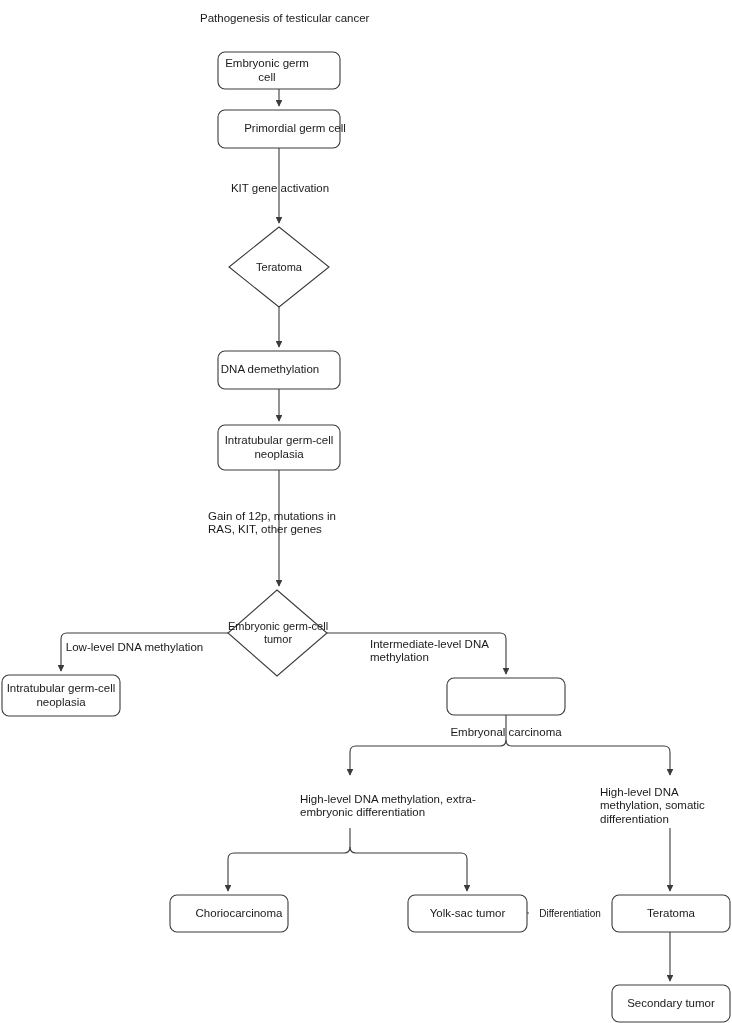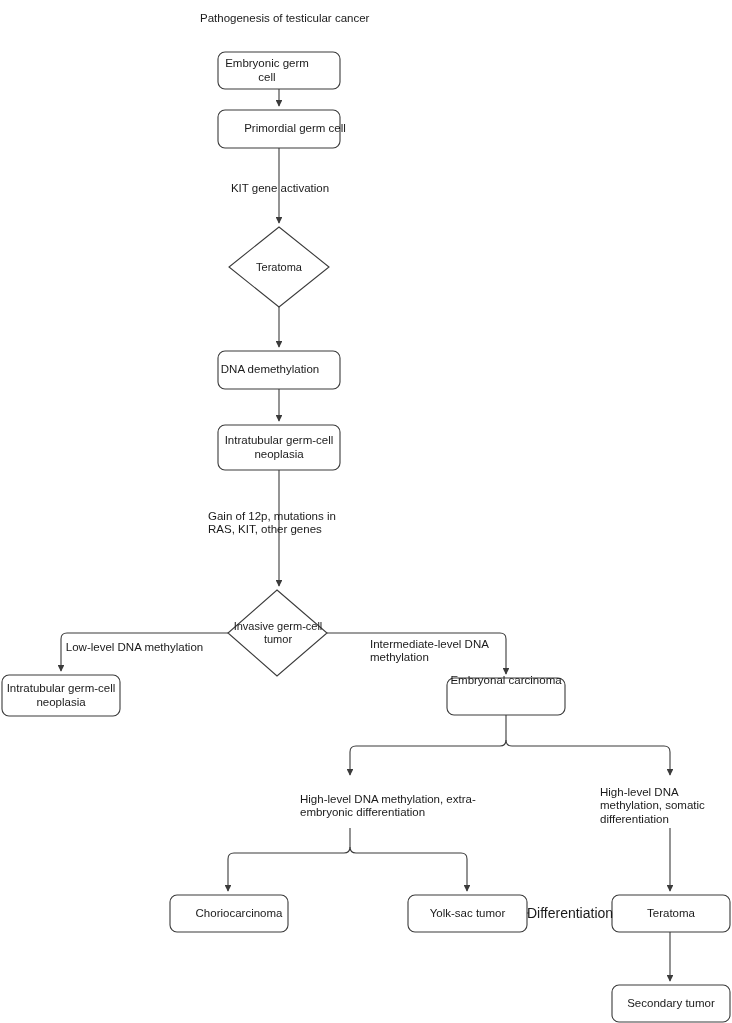--- a/index.html
+++ b/index.html
@@ -85,25 +85,25 @@
   <div class="node-label" style="left:218px;top:52px;width:98px;height:37px;">Embryonic germ cell</div>
 
   <div class="node-label" style="left:216px;top:110px;width:116px;height:38px;margin-left:21px;">Primordial germ cell</div>
 
   <div class="node-label diamond-label" style="left:229px;top:227px;width:100px;height:80px;">Teratoma</div>
 
   <div class="node-label" style="left:218px;top:351px;width:104px;height:38px;">DNA demethylation</div>
 
   <div class="node-label" style="left:219px;top:425px;width:120px;height:45px;">Intratubular germ-cell neoplasia</div>
 
-  <div class="node-label diamond-label" style="left:222px;top:591px;width:112px;height:84px;">Invasive germ-cell tumor</div>
+  <div class="node-label diamond-label" style="left:222px;top:591px;width:112px;height:84px;">Embryonic germ-cell tumor</div>
 
   <div class="node-label" style="left:3px;top:675px;width:116px;height:41px;">Intratubular germ-cell neoplasia</div>
 
-  <div class="node-label" style="left:447px;top:662px;width:118px;height:37px;">Embryonal carcinoma</div>
+  <div class="node-label" style="left:447px;top:714px;width:118px;height:37px;">Embryonal carcinoma</div>
 
   <div class="node-label" style="left:170px;top:895px;width:138px;height:37px;">Choriocarcinoma</div>
 
   <div class="node-label" style="left:408px;top:895px;width:119px;height:37px;border-radius:15px;">Yolk-sac tumor</div>
 
   <div class="node-label" style="left:612px;top:895px;width:118px;height:37px;">Teratoma</div>
 
   <div class="node-label" style="left:612px;top:985px;width:118px;height:37px;">Secondary tumor</div>
 
   <div class="edge-label" style="left:205px;top:181px;width:150px;height:16px;">KIT gene activation</div>
@@ -111,15 +111,15 @@
   <div class="edge-label" style="left:208px;top:501px;width:143px;height:44px;">Gain of 12p, mutations in RAS, KIT, other genes</div>
 
   <div class="edge-label" style="left:62px;top:633px;width:145px;height:30px;">Low-level DNA methylation</div>
 
   <div class="edge-label" style="left:370px;top:636px;width:155px;height:30px;">Intermediate-level DNA methylation</div>
 
   <div class="edge-label" style="left:258px;top:784px;width:190px;height:44px;margin-left:42px;">High-level DNA methylation, extra-embryonic differentiation</div>
 
   <div class="edge-label" style="left:600px;top:784px;width:140px;height:44px;">High-level DNA methylation, somatic differentiation</div>
 
-  <div class="edge-label" style="left:529px;top:906px;width:82px;height:16px;background:#ffffff;font-size:14px;">Differentiation</div>
+  <div class="edge-label" style="left:529px;top:906px;width:82px;height:16px;background:#ffffff;font-size:10px;">Differentiation</div>
 
 </div>
 
 </body></html>

